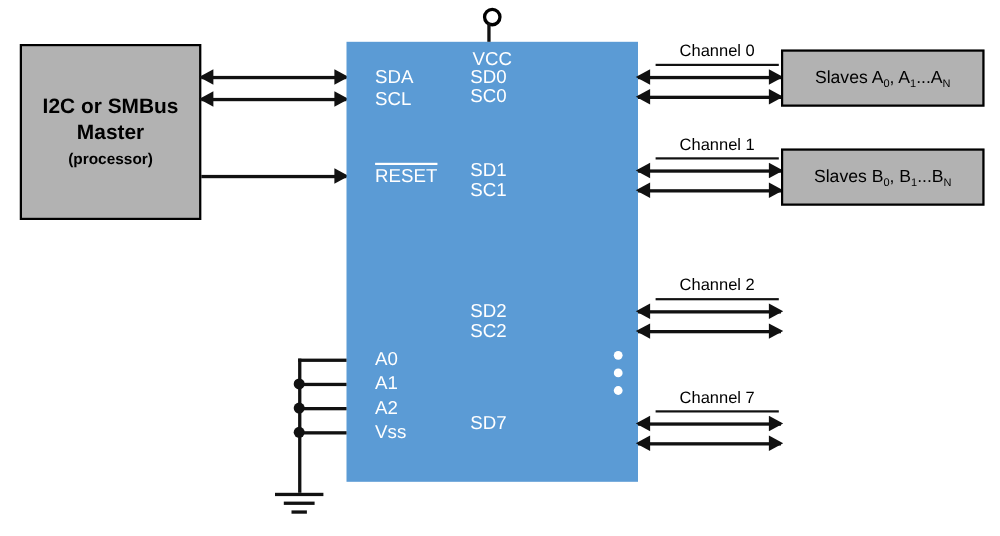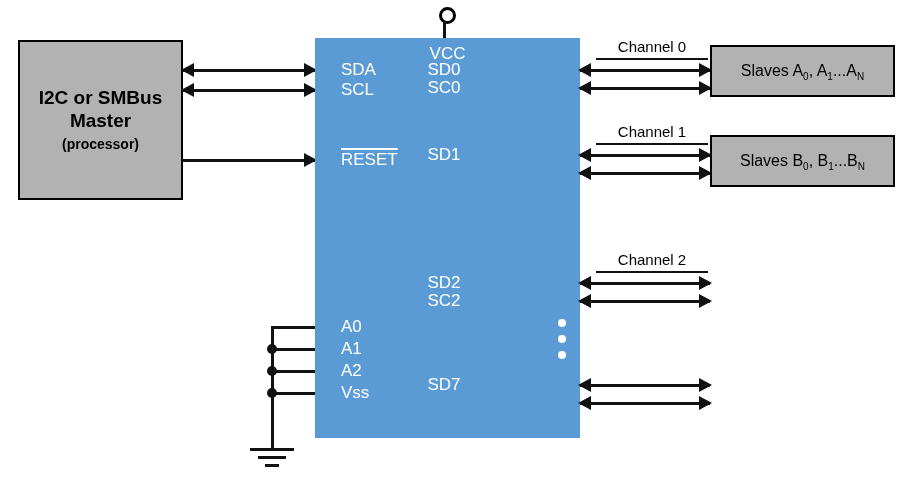--- a/index.html
+++ b/index.html
@@ -71,20 +71,21 @@
   <div class="pin l overline" style="top:150px">RESET</div>
   <div class="pin l" style="top:317px">A0</div>
   <div class="pin l" style="top:339px">A1</div>
   <div class="pin l" style="top:361px">A2</div>
   <div class="pin l" style="top:383px">Vss</div>
 
 
   <div class="pin r" style="top:60px">SD0</div>
   <div class="pin r" style="top:78px">SC0</div>
   <div class="pin r" style="top:145px">SD1</div>
+  <div class="pin r" style="top:163px">SC1</div>
   <div class="pin r" style="top:273px">SD2</div>
   <div class="pin r" style="top:291px">SC2</div>
   <div class="pin r" style="top:375px">SD7</div>
 
   <div class="wdot" style="left:558px;top:319px"></div>
   <div class="wdot" style="left:558px;top:335px"></div>
   <div class="wdot" style="left:558px;top:351px"></div>
 
   <div class="hline" style="left:271px;top:325.5px;width:44px"></div>
   <div class="hline" style="left:271px;top:347.5px;width:44px"></div>
@@ -112,16 +113,17 @@
   <div class="arrow hl hr" style="left:580px;top:153.5px;width:130px"></div>
   <div class="arrow hl hr" style="left:580px;top:171.5px;width:130px"></div>
   <div class="slave" style="top:135px">
     <span><span>Slaves B</span><sub>0</sub><span>, B</span><sub>1</sub><span>...B</span><sub>N</sub></span>
   </div>
 
   <div class="chlabel" style="top:251px">Channel 2</div>
   <div class="arrow hl hr" style="left:580px;top:281.5px;width:130px"></div>
   <div class="arrow hl hr" style="left:580px;top:299.5px;width:130px"></div>
 
+  <div class="chlabel" style="top:353px">Channel 7</div>
   <div class="arrow hl hr" style="left:580px;top:383.5px;width:130px"></div>
   <div class="arrow hl hr" style="left:580px;top:401.5px;width:130px"></div>
 
 </div>
 
 </body></html>

